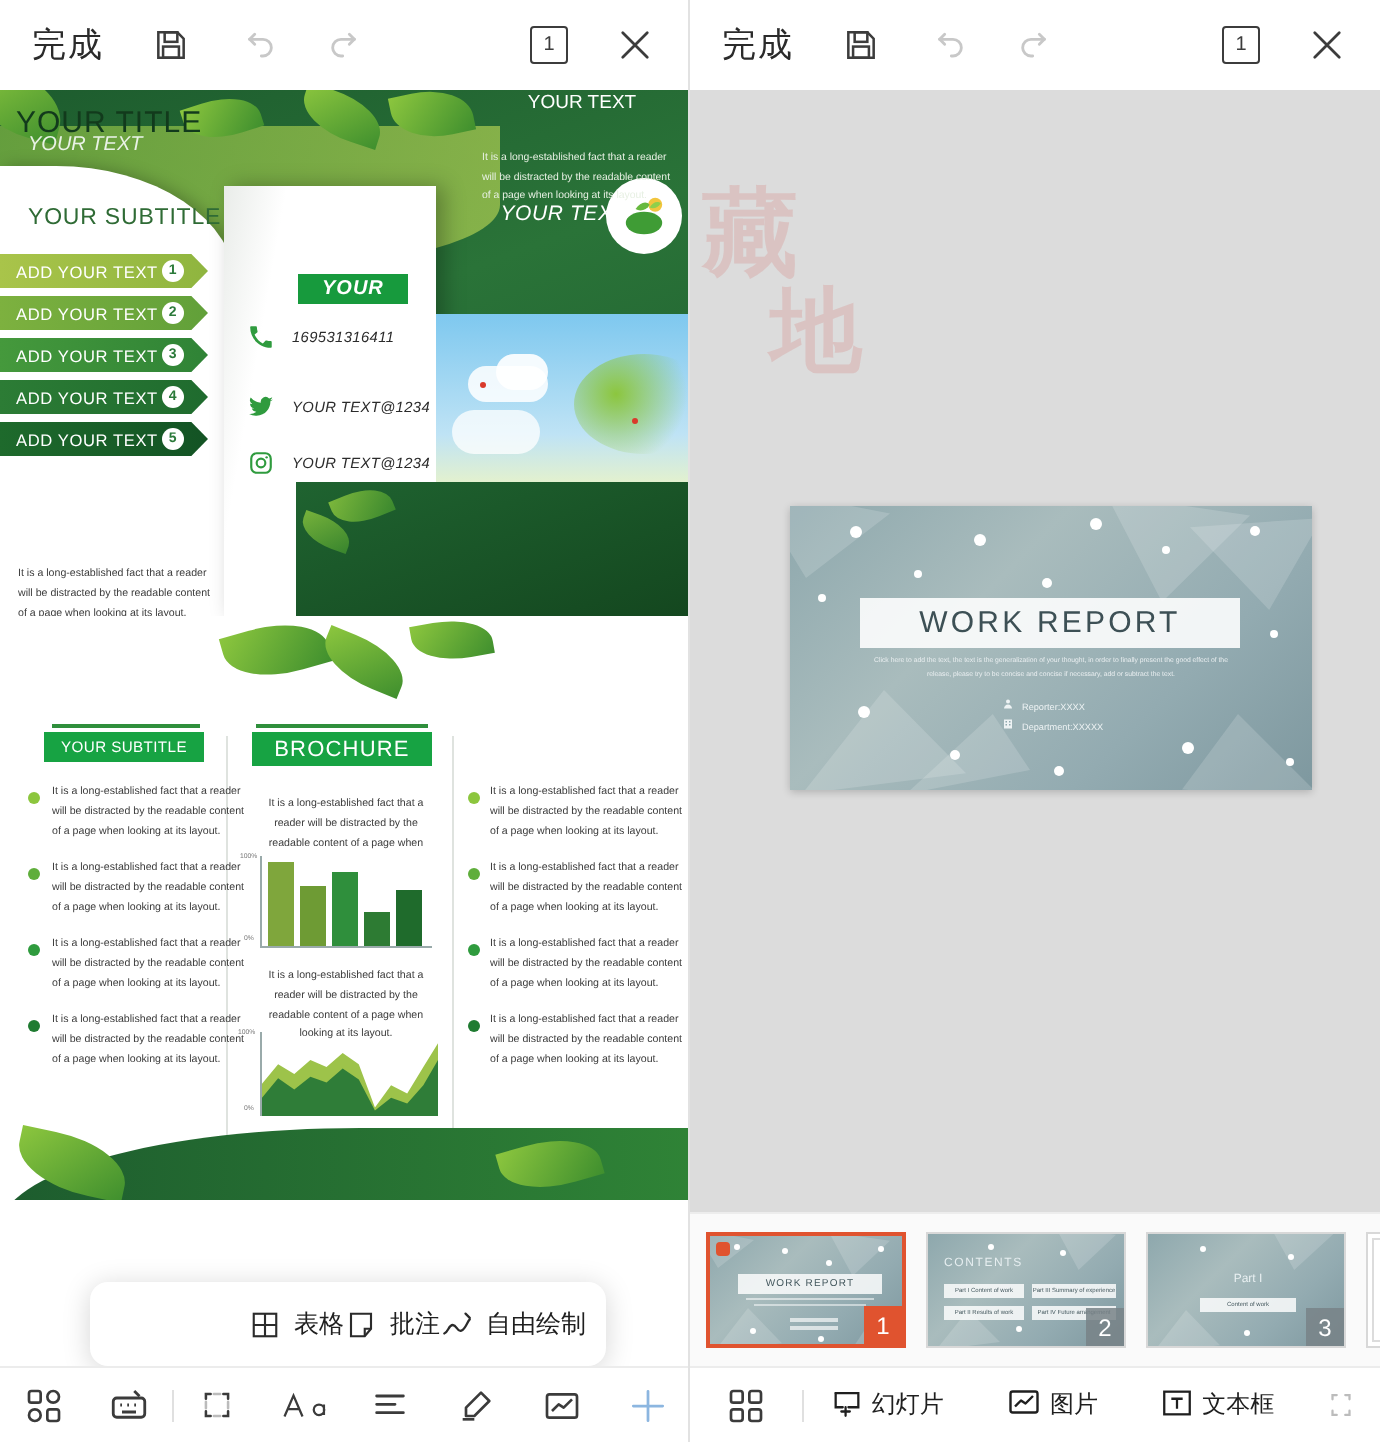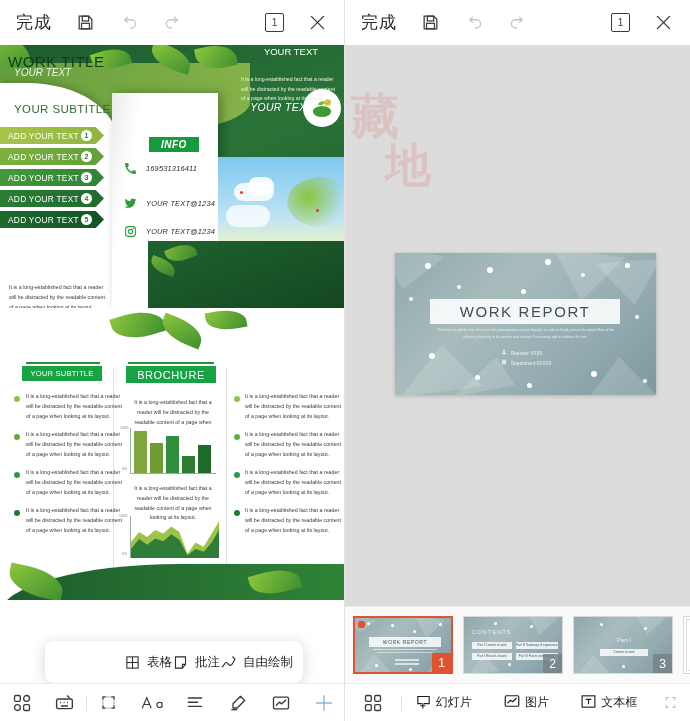--- a/index.html
+++ b/index.html
@@ -205,21 +205,21 @@
         <div class="p1-wave"></div>
 
         <div class="leaf" style="left:-14px;top:-8px;width:46px;height:30px;transform:rotate(15deg);"></div>
         <div class="leaf" style="left:92px;top:4px;width:38px;height:20px;transform:rotate(-18deg);"></div>
         <div class="leaf" style="left:150px;top:2px;width:42px;height:22px;transform:rotate(18deg);"></div>
         <div class="leaf" style="left:196px;top:0px;width:40px;height:24px;transform:rotate(-12deg);"></div>
 
         <div class="p1-leftfold"></div>
         <div class="p1-midfold"></div>
 
-        <div class="p1-title">WORK TITLE</div>
+        <div class="p1-title">YOUR TITLE</div>
         <div class="p1-sub">YOUR SUBTITLE</div>
 
         <div class="chev" style="top:82px;background:linear-gradient(90deg,#a9c44a,#8fb53f);">
           <span>ADD YOUR TEXT</span>
           <span class="num">1</span>
         </div>
         <div class="chev" style="top:103px;background:linear-gradient(90deg,#7db13f,#61a039);">
           <span>ADD YOUR TEXT</span>
           <span class="num">2</span>
         </div>
@@ -232,21 +232,21 @@
           <span class="num">4</span>
         </div>
         <div class="chev" style="top:166px;background:linear-gradient(90deg,#1e6a2c,#135324);">
           <span>ADD YOUR TEXT</span>
           <span class="num">5</span>
         </div>
 
         <div class="p1-body">It is a long-established fact that a reader will be distracted by the readable content of a page when looking at its layout.</div>
         <div class="leaf" style="left:22px;top:290px;width:0;height:0;"></div>
 
-        <div class="info-badge">INFO</div>
+        <div class="info-badge">YOUR</div>
         <div class="ctc" style="top:115px;">
           <span class="ico">
             <svg width="13" height="13" viewBox="0 0 24 24" fill="currentColor">
                 <path d="M6.6 10.8c1.6 3.1 4 5.5 7.1 7.1l2.4-2.4c.3-.3.7-.4 1.1-.3 1.2.4 2.4.6 3.7.6.6 0 1 .4 1 1V21c0 .6-.4 1-1 1C10.6 22 2 13.4 2 3c0-.6.4-1 1-1h4.2c.6 0 1 .4 1 1 0 1.3.2 2.5.6 3.7.1.4 0 .8-.3 1.1l-2.4 2z"></path>
               </svg>
           </span>
           <span class="txt">169531316411</span>
         </div>
         <div class="ctc" style="top:150px;">
           <span class="ico">

